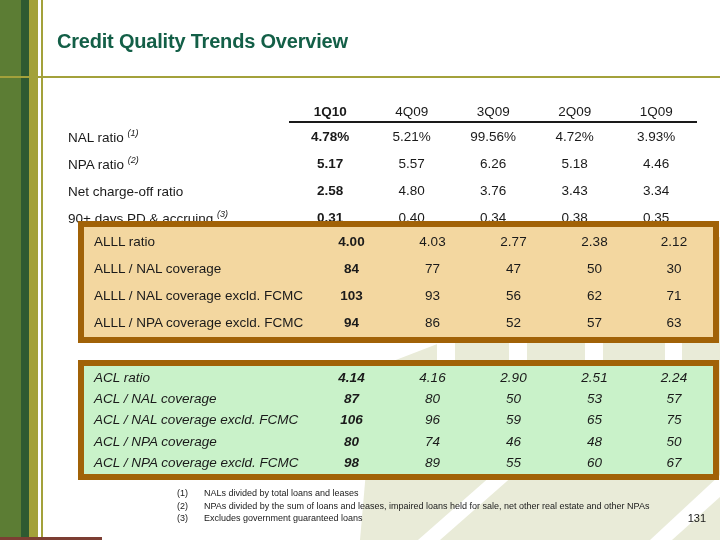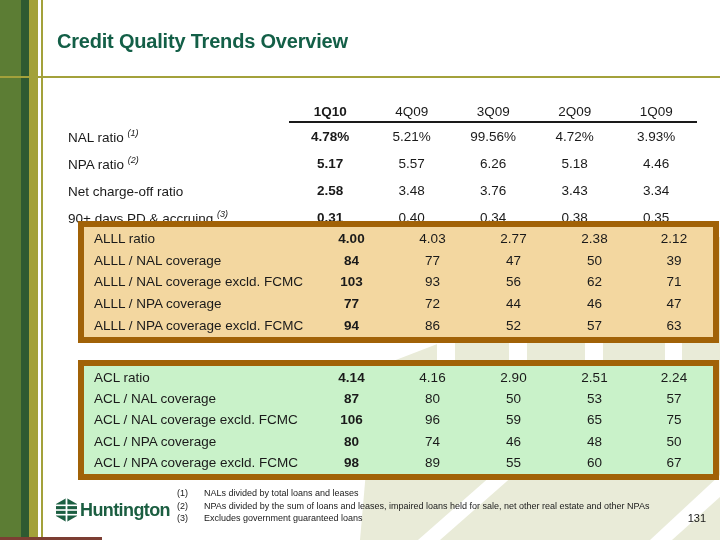--- a/index.html
+++ b/index.html
@@ -37,21 +37,21 @@
   .b{font-weight:bold;}
   sup.fn{font-style:italic; font-size:9px;}
 
   .t1{position:absolute; left:58px; top:101px;}
   .t1 th{height:20px; vertical-align:middle;}
   .t1 th.num{border-bottom:2px solid #1a1a1a;}
   .t1 td{height:27px; vertical-align:middle;}
 
   .boxed{border:6px solid #a16207;margin-left:20px;}
   .t2{position:absolute; left:58px; top:221px; height:122px; background:#f3d7a0;}
-  .t3{position:absolute; left:58px; top:360px; height:120px; background:#c9f2c9;}
+  .t3{position:absolute; left:58px; top:360px; height:120px; background:#c9f2c9;font-style:italic;}
   .t2 td,.t3 td{vertical-align:middle;}
 
   .footnotes{position:absolute; left:177px; top:487px; font-size:9px; line-height:12.5px;}
   .fline{display:flex;}
   .fnum{width:27px;}
   .ftext{white-space:nowrap;}
 
   .logo{position:absolute; left:56px; top:498px; display:flex; align-items:center;}
   .logo-text{font-size:18px; font-weight:bold; color:#1b5e41; letter-spacing:-0.6px; margin-left:3px;}
   .pageno{position:absolute; left:660px; top:512px; width:46px; text-align:right; font-size:11px;}
@@ -112,21 +112,21 @@
         <td class="lbl"><span>NPA ratio </span><sup class="fn">(2)</sup></td>
         <td class="num b">5.17</td>
         <td class="num">5.57</td>
         <td class="num">6.26</td>
         <td class="num">5.18</td>
         <td class="num">4.46</td>
       </tr>
       <tr>
         <td class="lbl"><span>Net charge-off ratio</span><sup class="fn"></sup></td>
         <td class="num b">2.58</td>
-        <td class="num">3.48</td>
+        <td class="num">4.80</td>
         <td class="num">3.76</td>
         <td class="num">3.43</td>
         <td class="num">3.34</td>
       </tr>
       <tr>
         <td class="lbl"><span>90+ days PD &amp; accruing </span><sup class="fn">(3)</sup></td>
         <td class="num b">0.31</td>
         <td class="num">0.40</td>
         <td class="num">0.34</td>
         <td class="num">0.38</td>
@@ -152,37 +152,29 @@
         <td class="num">2.77</td>
         <td class="num">2.38</td>
         <td class="num">2.12</td>
       </tr>
       <tr>
         <td class="lbl">ALLL / NAL coverage</td>
         <td class="num b">84</td>
         <td class="num">77</td>
         <td class="num">47</td>
         <td class="num">50</td>
-        <td class="num">39</td>
+        <td class="num">30</td>
       </tr>
       <tr>
         <td class="lbl">ALLL / NAL coverage excld. FCMC</td>
         <td class="num b">103</td>
         <td class="num">93</td>
         <td class="num">56</td>
         <td class="num">62</td>
         <td class="num">71</td>
-      </tr>
-      <tr>
-        <td class="lbl">ALLL / NPA coverage</td>
-        <td class="num b">77</td>
-        <td class="num">72</td>
-        <td class="num">44</td>
-        <td class="num">46</td>
-        <td class="num">47</td>
       </tr>
       <tr>
         <td class="lbl">ALLL / NPA coverage excld. FCMC</td>
         <td class="num b">94</td>
         <td class="num">86</td>
         <td class="num">52</td>
         <td class="num">57</td>
         <td class="num">63</td>
       </tr>
     </tbody>
@@ -234,30 +226,20 @@
         <td class="lbl">ACL / NPA coverage excld. FCMC</td>
         <td class="num b">98</td>
         <td class="num">89</td>
         <td class="num">55</td>
         <td class="num">60</td>
         <td class="num">67</td>
       </tr>
     </tbody>
       </table>
 
-    <div class="logo">
-      <svg width="21" height="24" viewBox="0 0 21 24" aria-hidden="true">
-        <polygon points="10.5,0 21,6 21,18 10.5,24 0,18 0,6" fill="#1b5e41"></polygon>
-        <rect x="0" y="6.5" width="21" height="1.6" fill="#ffffff"></rect>
-        <rect x="0" y="11.2" width="21" height="1.6" fill="#ffffff"></rect>
-        <rect x="0" y="15.9" width="21" height="1.6" fill="#ffffff"></rect>
-        <rect x="9.6" y="0" width="1.8" height="24" fill="#ffffff"></rect>
-      </svg>
-      <span class="logo-text">Huntington</span>
-    </div>
 
     <div class="footnotes">
       <div class="fline">
         <span class="fnum">(1)</span>
         <span class="ftext">NALs divided by total loans and leases</span>
       </div>
       <div class="fline">
         <span class="fnum">(2)</span>
         <span class="ftext">NPAs divided by the sum of loans and leases, impaired loans held for sale, net other real estate and other NPAs</span>
       </div>

